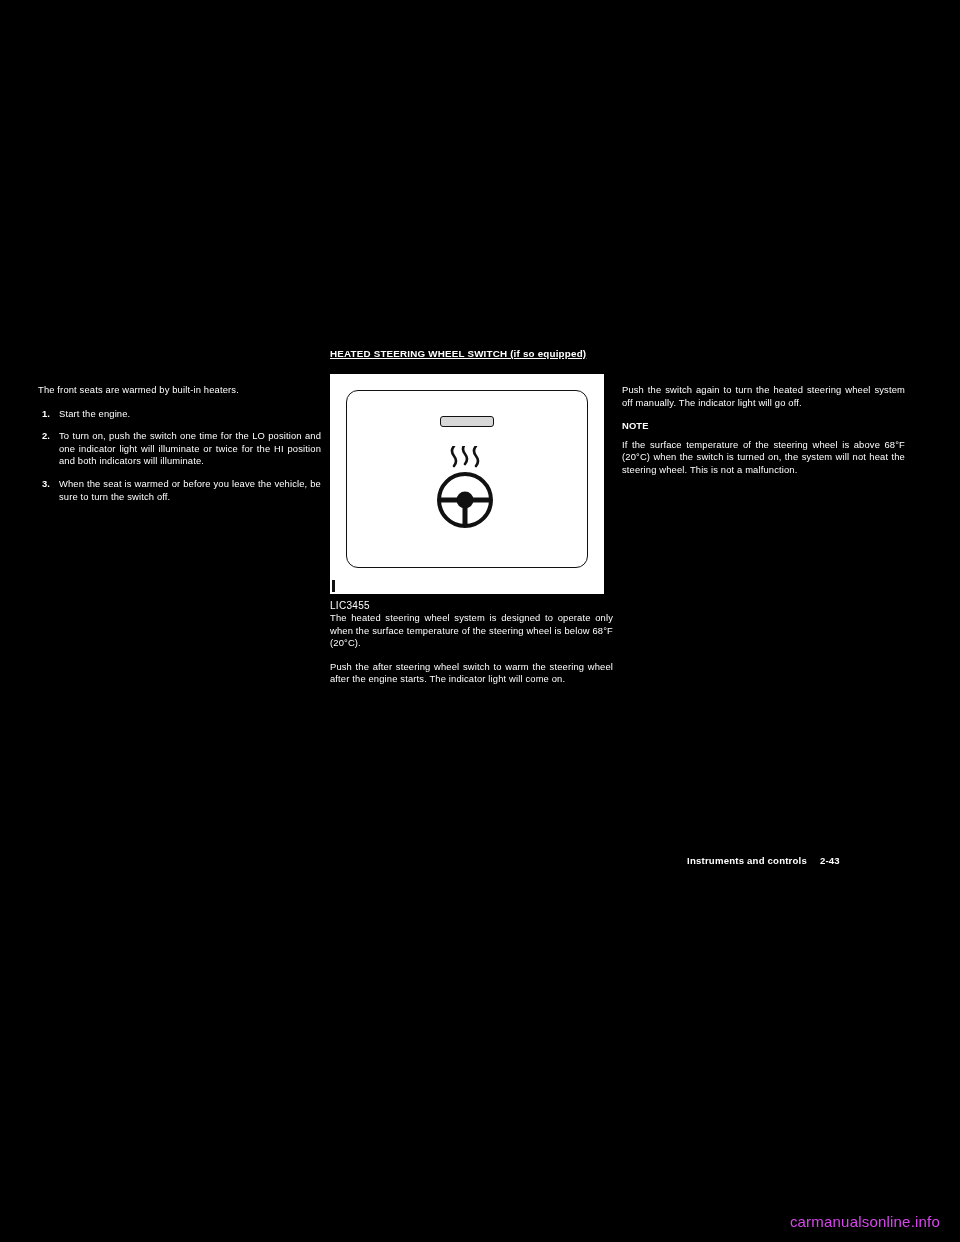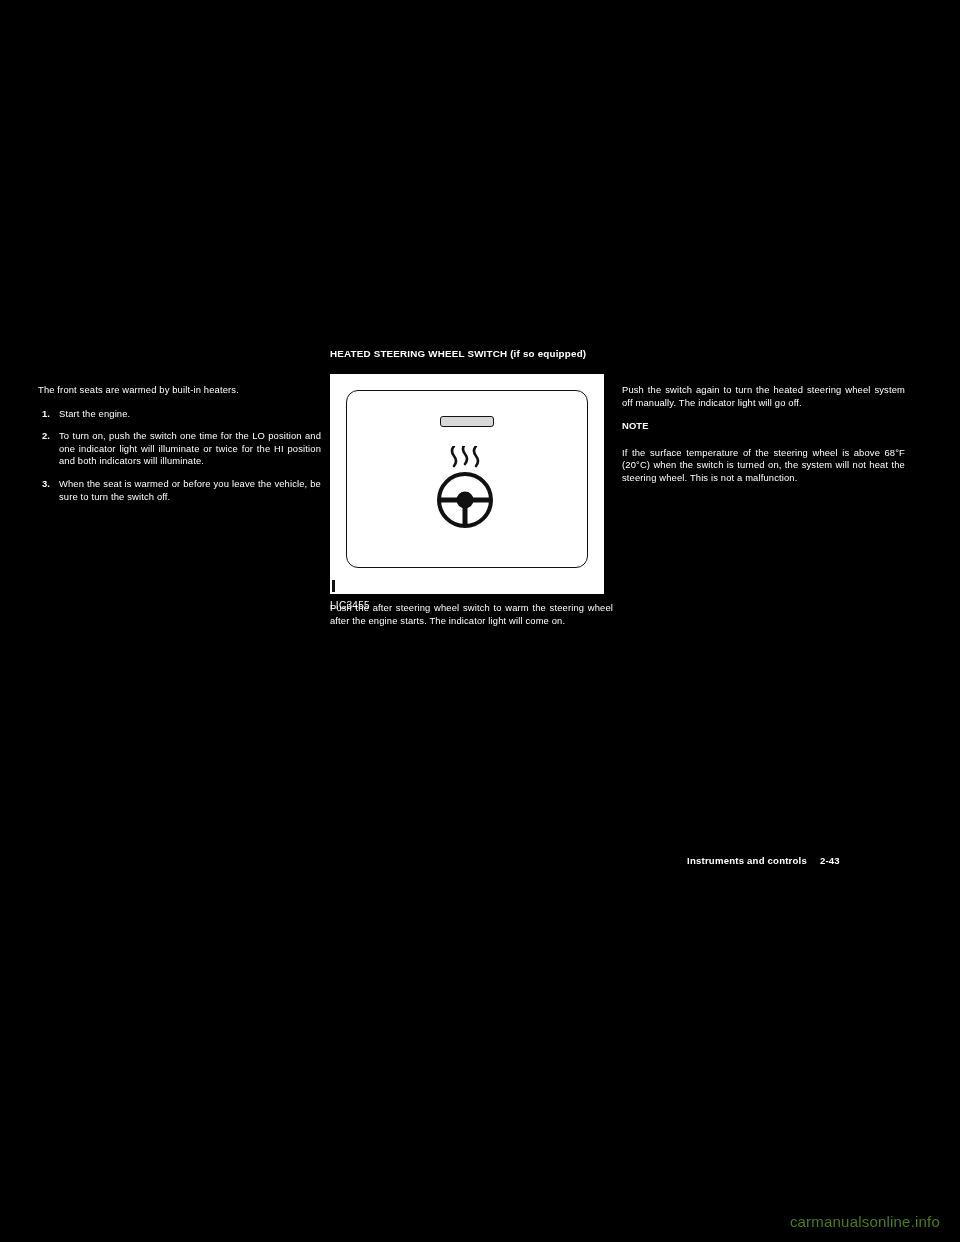--- a/index.html
+++ b/index.html
@@ -57,25 +57,26 @@
     display: block;
     margin-top: 10px;
   }
 
   .section-title {
     font-weight: bold;
     font-size: 9.8px;
     line-height: 13px;
     letter-spacing: 0.2px;
     margin: 0 0 14px 0;
+    text-decoration: underline;
   }
   .note-title {
     font-weight: bold;
     font-size: 9.4px;
-    margin: 0 0 14px 0;
+    margin: 0 0 6px 0;
   }
 
   
   .figure {
     position: relative;
     width: 274px;
     height: 220px;
     background: #ffffff;
     margin: 0 0 6px 0;
   }
@@ -137,21 +138,21 @@
   }
   .footer .pageno { margin-left: 10px; }
 
   
   .watermark {
     position: absolute;
     right: 20px;
     bottom: 12px;
     font-size: 15px;
     letter-spacing: 0.2px;
-    color: #4d7c0f;
+    color: #d946ef;
   }
 </style>
 </head>
 <body>
 
 <div class="page">
 
   <div class="col col-left">
     <p>The front seats are warmed by built-in heaters.</p>
 
@@ -194,20 +195,21 @@
           <rect x="48.5" y="51.5" width="18" height="5" fill="#111"></rect>
           <rect x="38.5" y="61" width="5" height="19" fill="#111"></rect>
         </svg>
       </div>
       <div class="fig-caption-bar"></div>
     </div>
     <div style="position:relative;height:2px;">
       <span class="fig-code" style="position:static;color:#ffffff;">LIC3455</span>
     </div>
 
+    <p style="margin-top:10px;">The heated steering wheel system is designed to operate only when the surface temperature of the steering wheel is below 68°F (20°C).</p>
     <p>Push the after steering wheel switch to warm the steering wheel after the engine starts. The indicator light will come on.</p>
   </div>
 
   <div class="col col-right">
     <p>Push the switch again to turn the heated steering wheel system off manually. The indicator light will go off.</p>
     <div class="note-title">NOTE</div>
     <p>If the surface temperature of the steering wheel is above 68°F (20°C) when the switch is turned on, the system will not heat the steering wheel. This is not a malfunction.</p>
   </div>
 
   <div class="footer">

